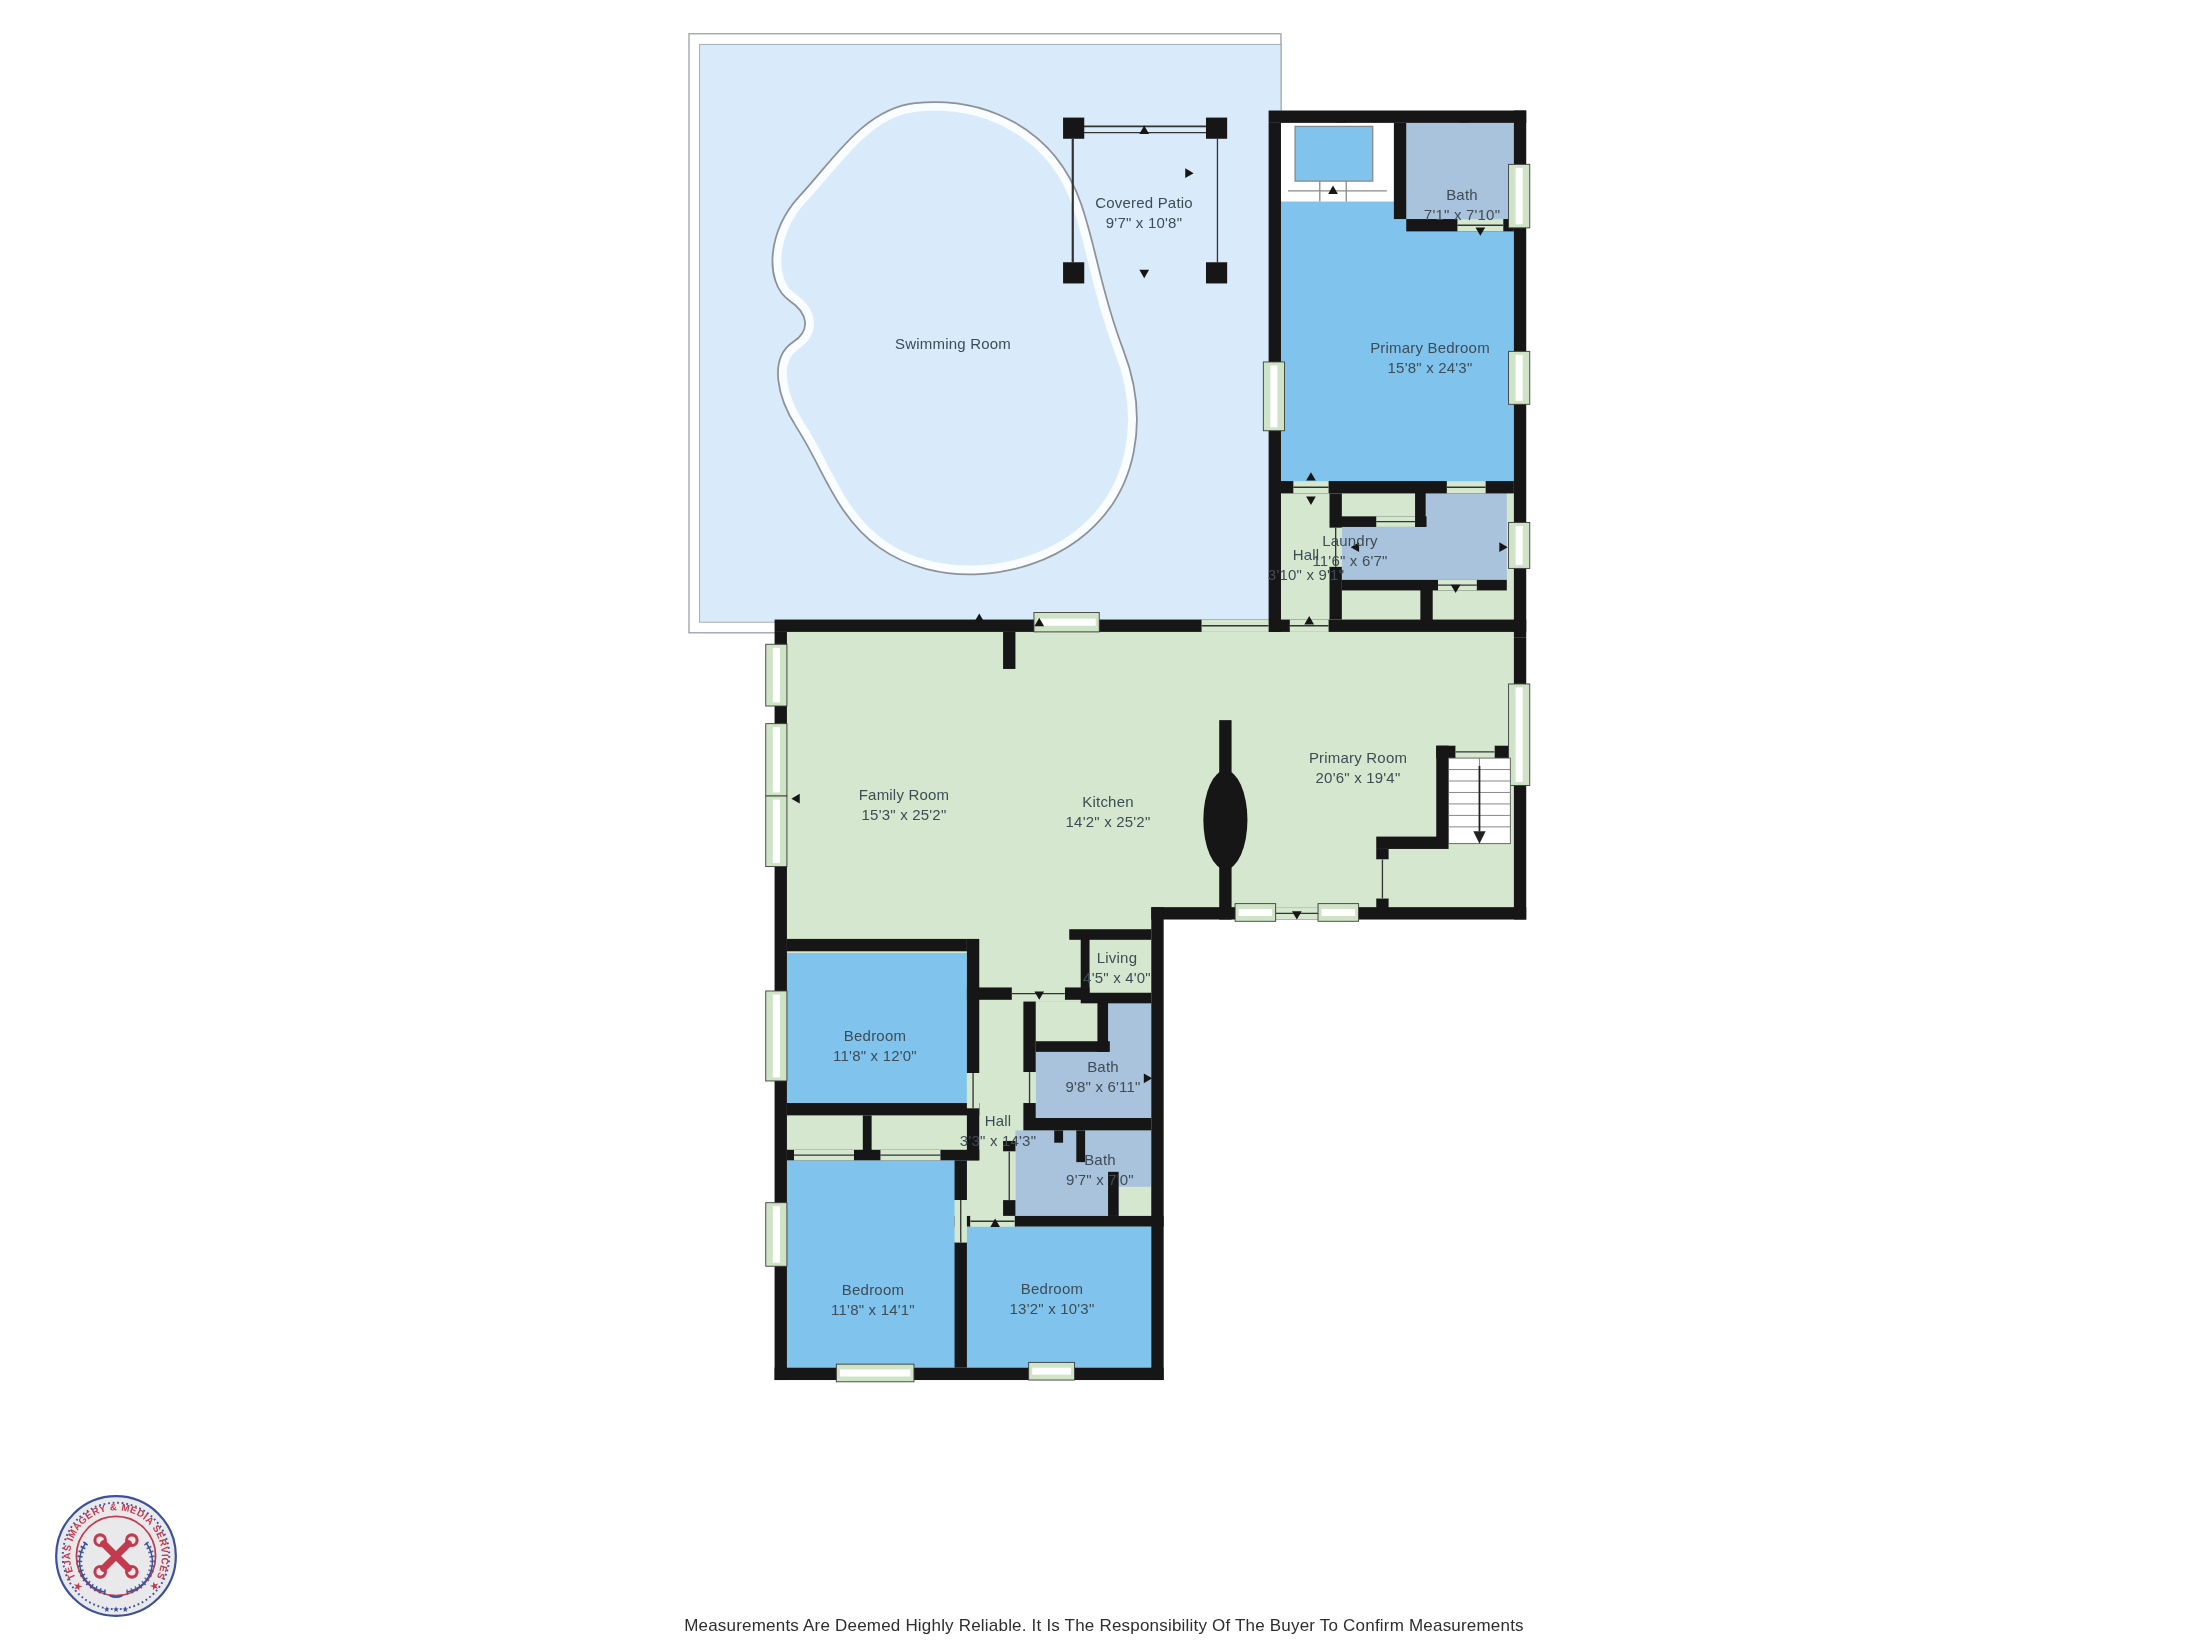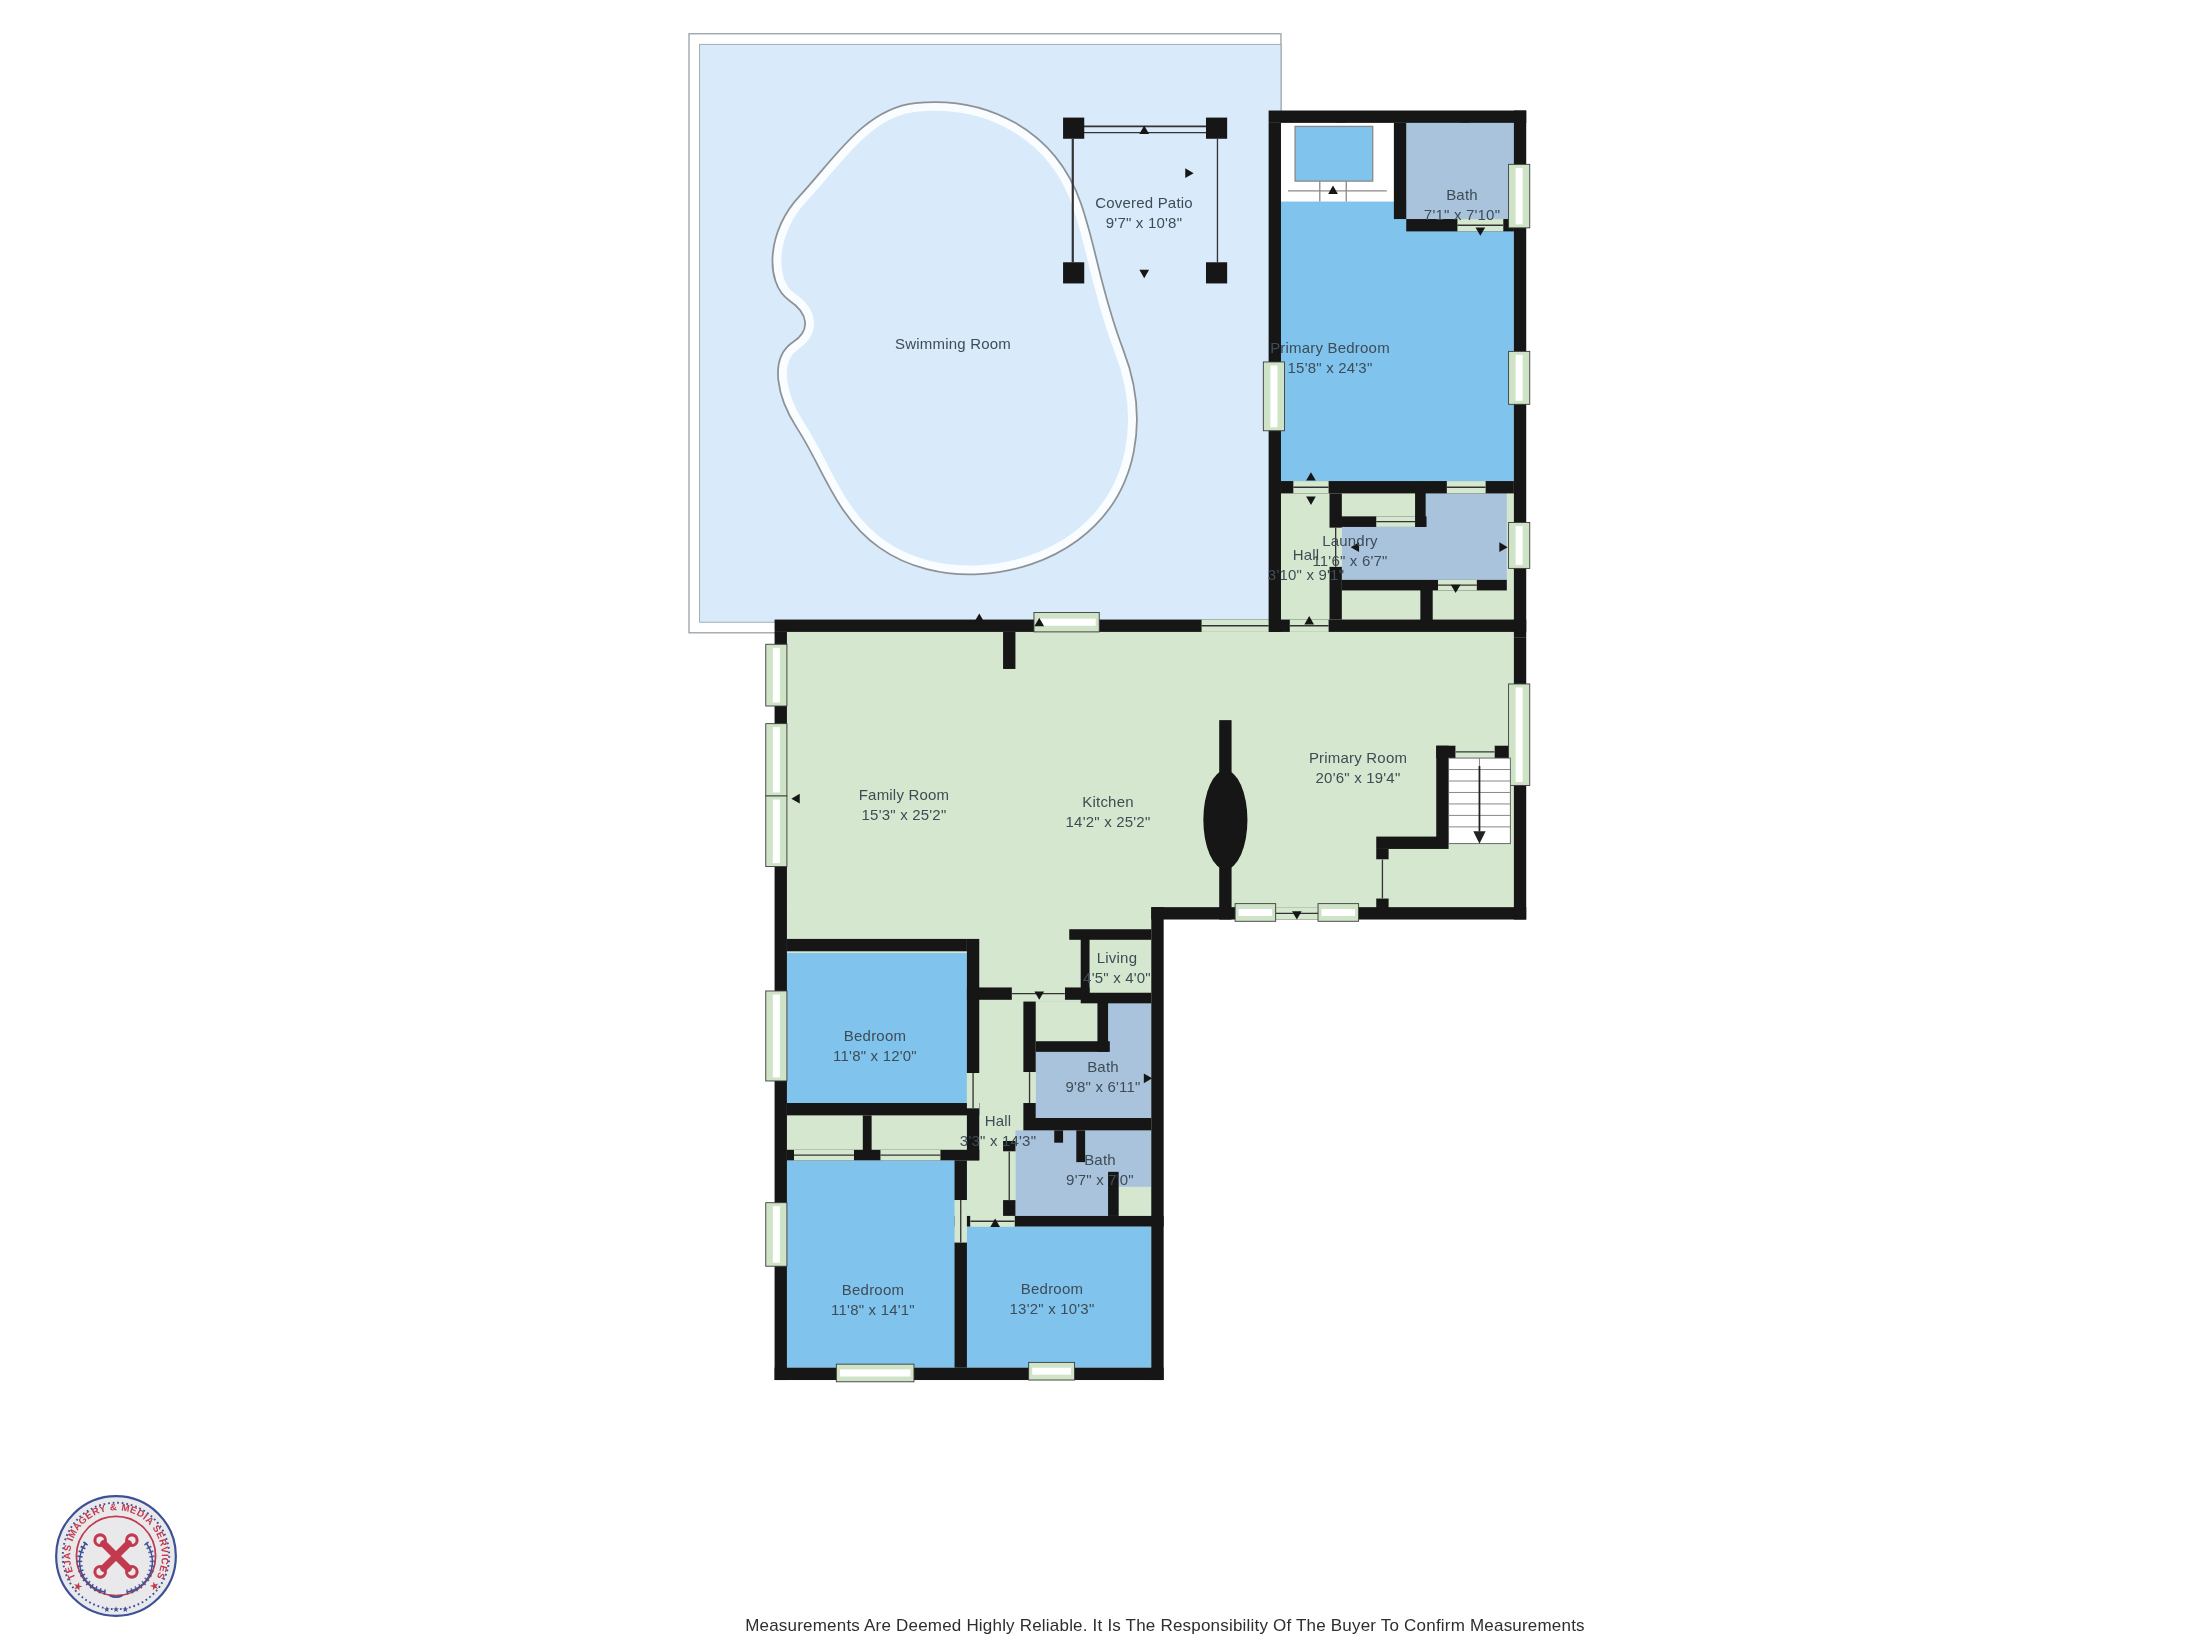--- a/index.html
+++ b/index.html
@@ -2,21 +2,21 @@
 <html style="font-size:14px"><head>
 <meta charset="utf-8">
 <style>
   html,body{margin:0;padding:0;background:#ffffff;}
   #canvas{position:relative;width:2202px;height:1652px;background:#ffffff;overflow:hidden;
           font-family:"Liberation Sans",sans-serif;text-decoration:underline;}
   #plan-svg{position:absolute;left:0;top:0;}
   .room-label{position:absolute;transform:translate(-50%,-50%);text-align:center;
               font-size:15px;line-height:1.35;color:#3e4c55;white-space:nowrap;letter-spacing:0.2px;}
   .room-label .dims:empty{display:none;}
-  #disclaimer{position:absolute;left:1165px;top:1626px;transform:translate(-50%,-50%);
+  #disclaimer{position:absolute;left:1104px;top:1626px;transform:translate(-50%,-50%);
               font-size:17px;color:#2e2e2e;white-space:nowrap;letter-spacing:0.2px;}
   #logo{position:absolute;left:50px;top:1490px;width:132px;height:132px;}
 </style>
 </head>
 <body>
 
 <div id="canvas">
 
 <svg id="plan-svg" width="2202" height="1652" viewBox="0 0 2496 1872">
 
@@ -256,21 +256,21 @@
       <div class="nm">Covered Patio</div>
       <div class="dims">9'7" x 10'8"</div>
     </div>
 <div class="room-label" style="left:953px;top:344px">
       <div class="nm">Swimming Room</div>
     </div>
 <div class="room-label" style="left:1462px;top:205px">
       <div class="nm">Bath</div>
       <div class="dims">7'1" x 7'10"</div>
     </div>
-<div class="room-label" style="left:1330px;top:358px">
+<div class="room-label" style="left:1430px;top:358px">
       <div class="nm">Primary Bedroom</div>
       <div class="dims">15'8" x 24'3"</div>
     </div>
 <div class="room-label" style="left:1306px;top:565px">
       <div class="nm">Hall</div>
       <div class="dims">3'10" x 9'1"</div>
     </div>
 <div class="room-label" style="left:1350px;top:551px">
       <div class="nm">Laundry</div>
       <div class="dims">11'6" x 6'7"</div>

